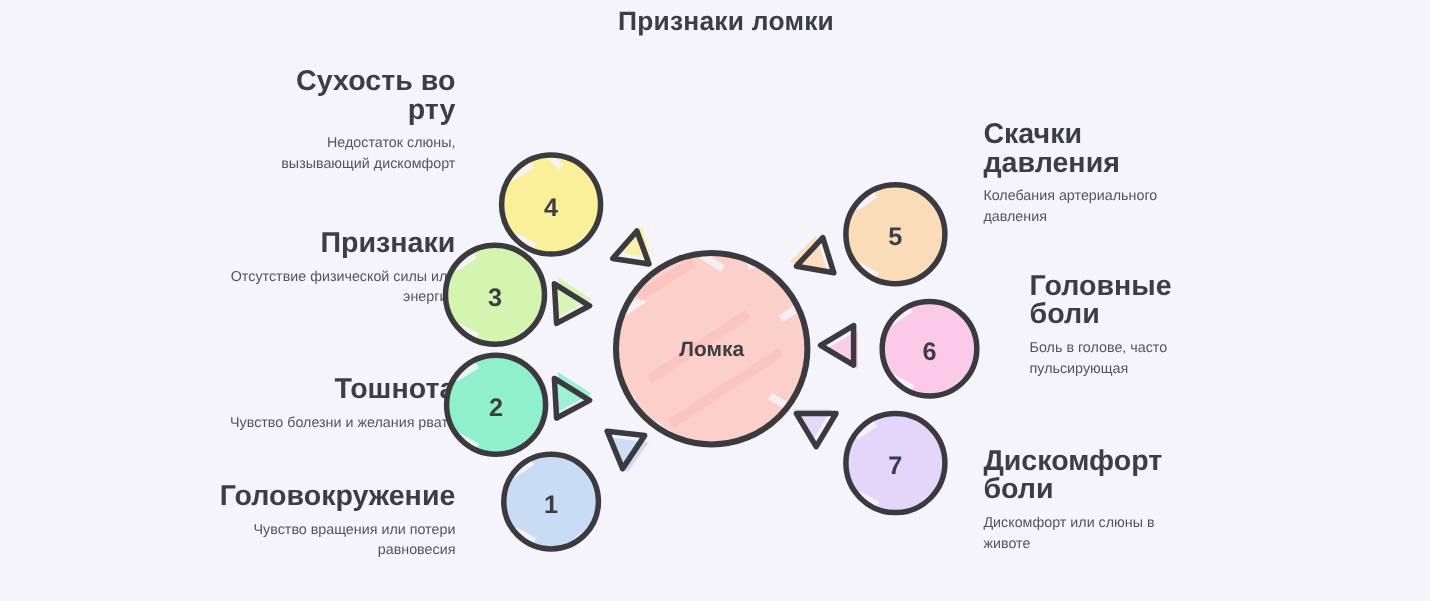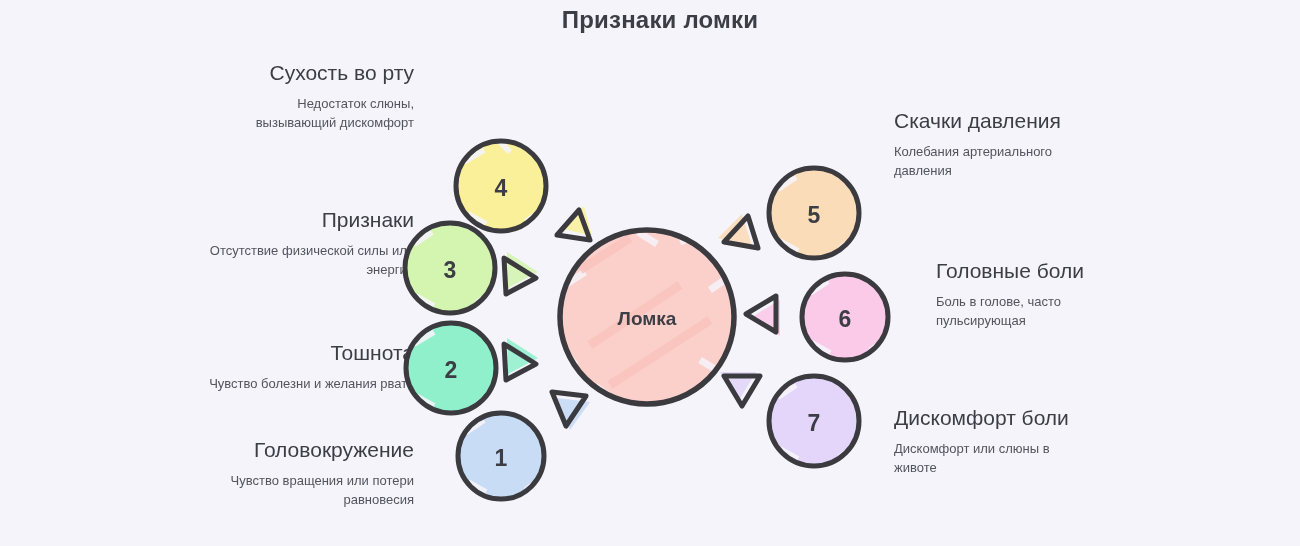--- a/index.html
+++ b/index.html
@@ -26,43 +26,43 @@
     width: 1300px;
     text-align: center;
     font-size: 24px;
     font-weight: bold;
     color: #3d3d46;
     letter-spacing: 0.2px;
   }
   
   .tblock { position: absolute; }
   .tblock .head {
-    font-size: 21px;
-    font-weight: normal;
+    font-size: 26px;
+    font-weight: bold;
     color: #3d3d46;
     line-height: 26px;
   }
   .tblock .desc {
     font-size: 13px;
     color: #54545e;
     line-height: 19px;
     margin-top: 8px;
   }
   .left  { text-align: right; }
   .right { text-align: left; }
 
   
   .t-dry      { left: 242px; top: 60px;  width: 172px; }
   .t-weak     { left: 192px; top: 207px; width: 222px; }
   .t-nausea   { left: 186px; top: 340px; width: 228px; }
   .t-dizzy    { left: 180px; top: 437px; width: 234px; }
 
   
   .t-pressure { left: 894px; top: 108px; width: 190px; }
-  .t-headache { left: 936px; top: 258px; width: 190px; }
+  .t-headache { left: 936px; top: 246px; width: 190px; }
   .t-stomach  { left: 894px; top: 405px; width: 200px; }
 
   
   .diagram {
     position: absolute;
     left: 380px;
     top: 110px;
     width: 540px;
     height: 400px;
   }

